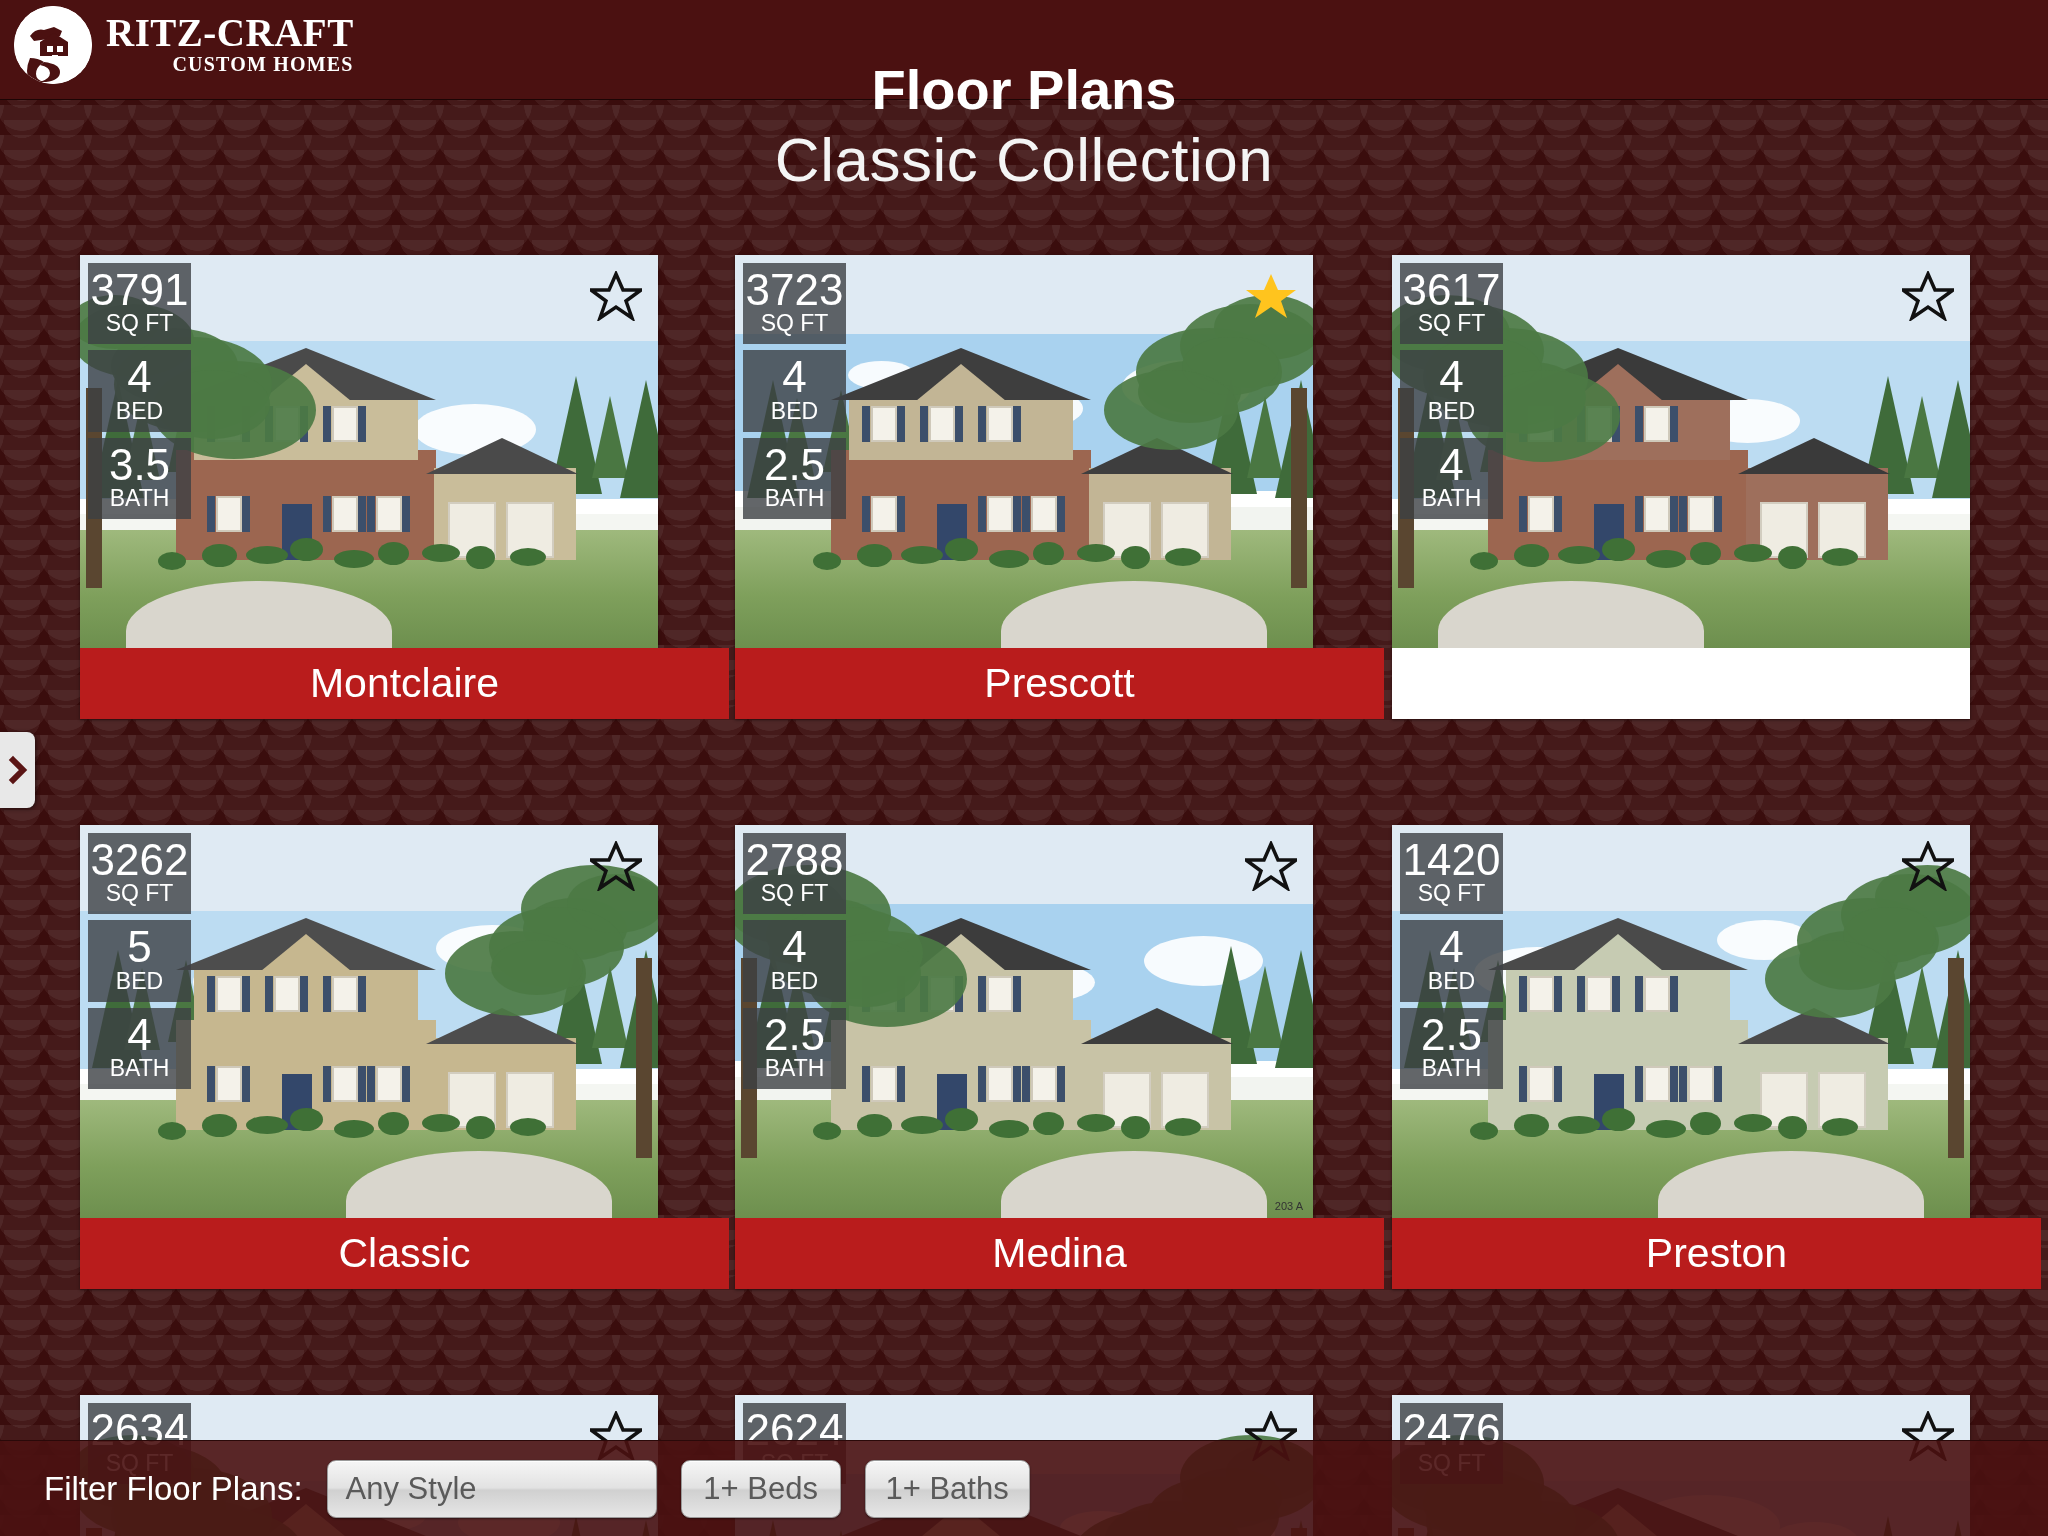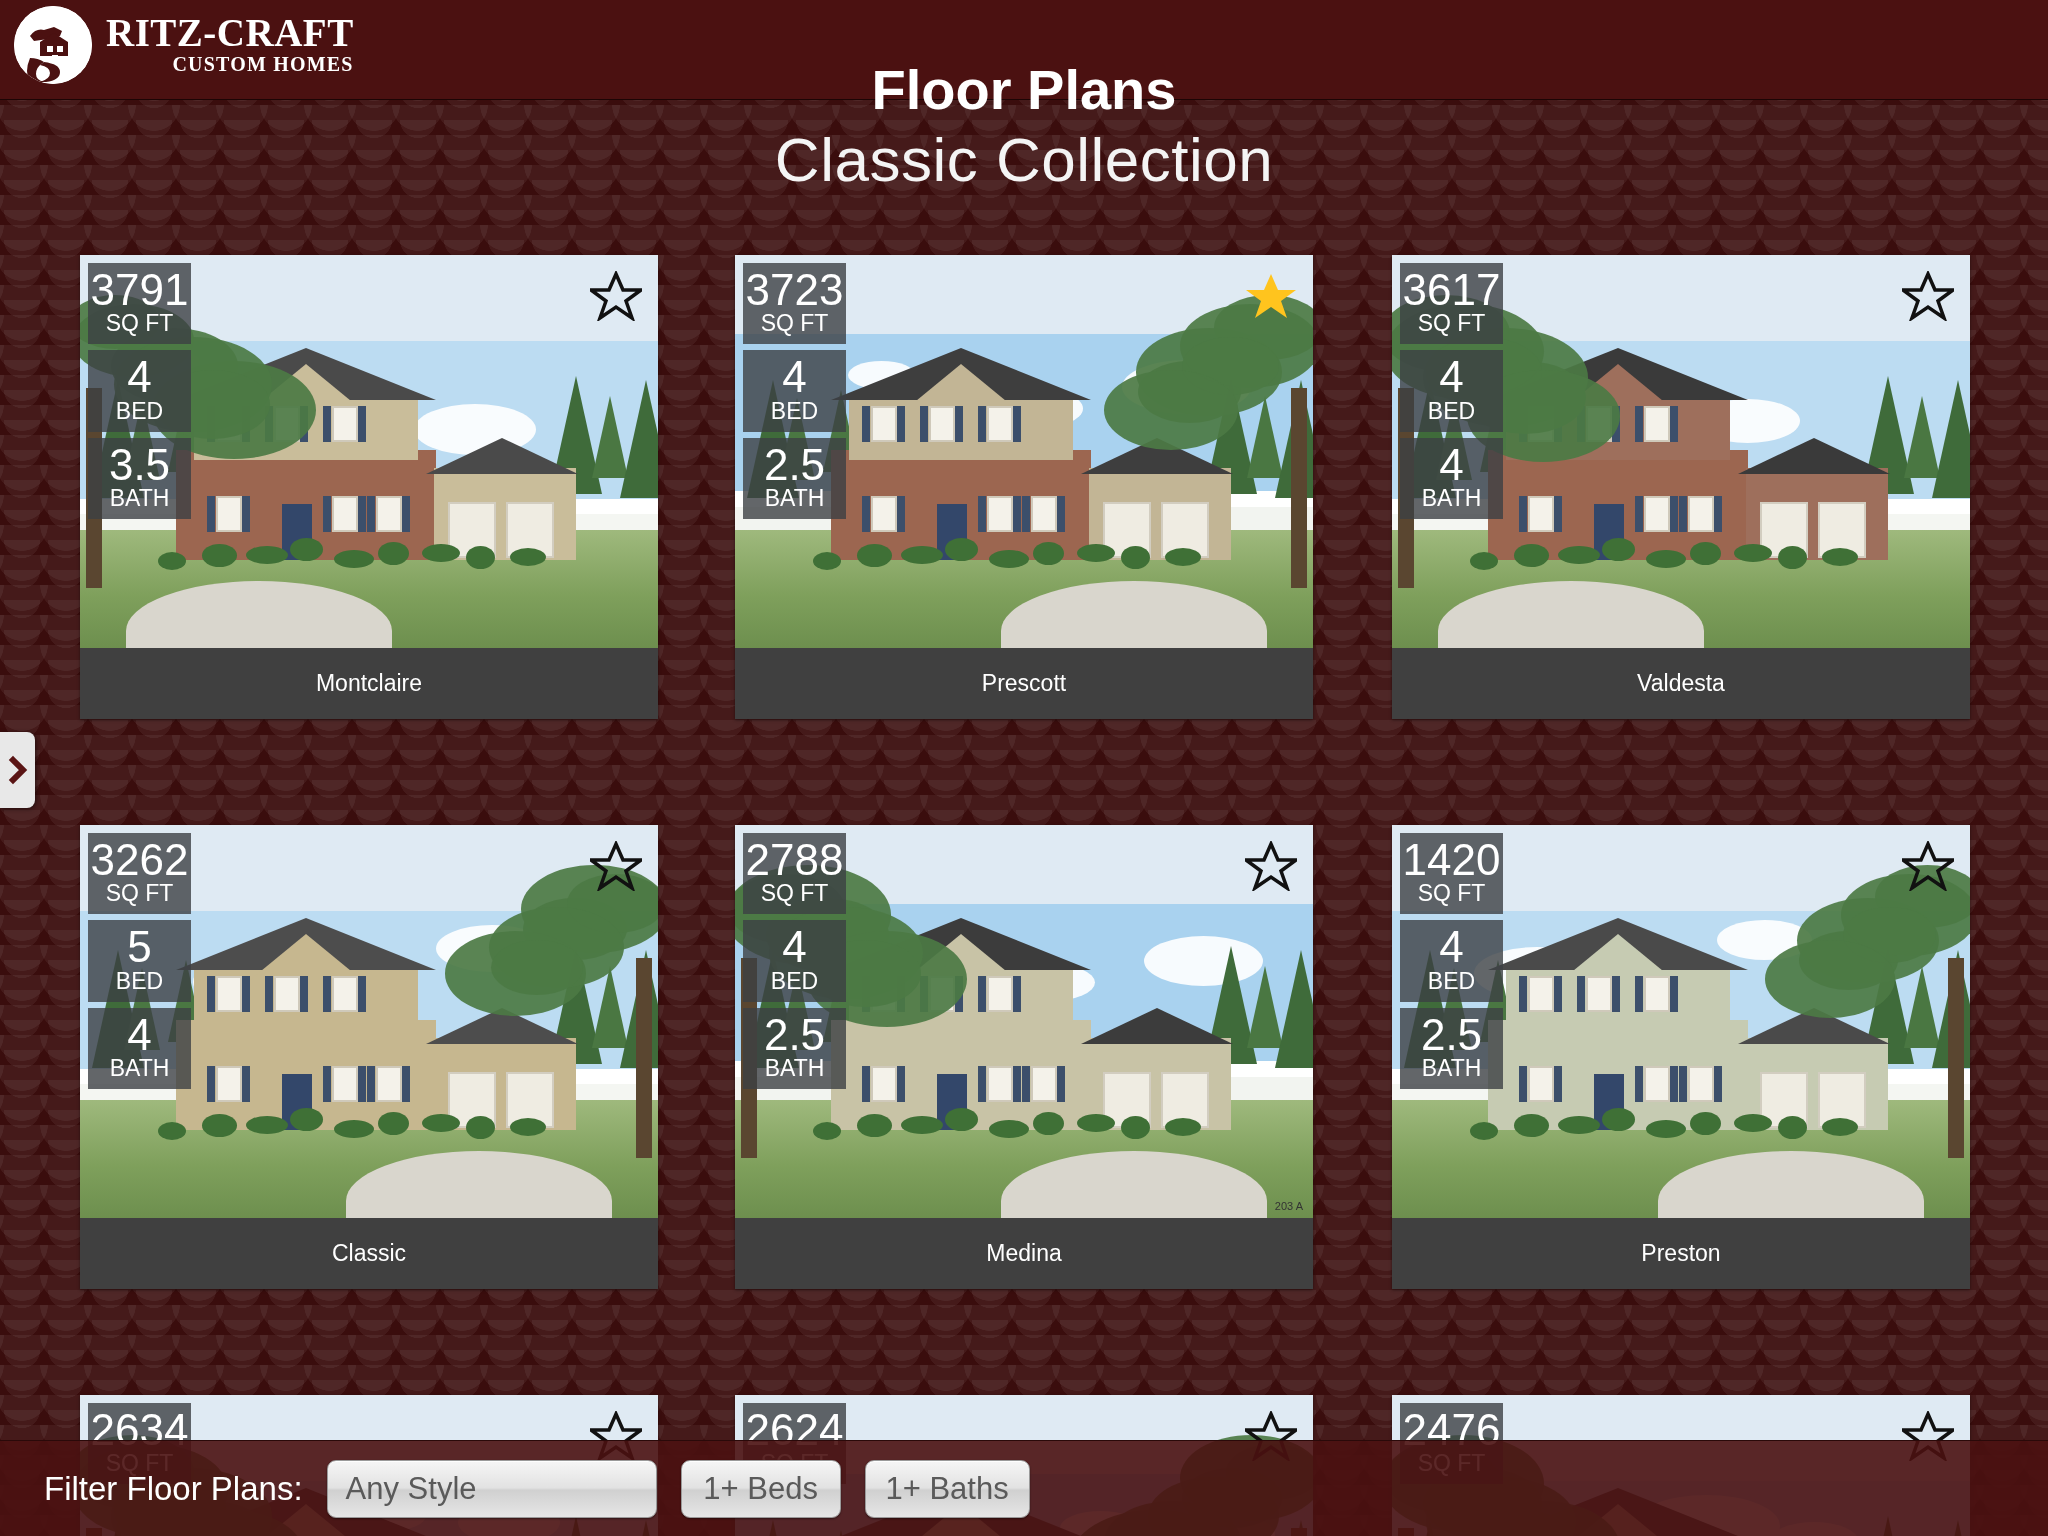--- a/index.html
+++ b/index.html
@@ -83,23 +83,23 @@
     position:absolute;
     width:578px; height:464px;
     background:#ffffff;
     box-shadow:0 1px 3px rgba(0,0,0,.45);
   }
   .card .photo{
     position:absolute; left:0; top:0; width:578px; height:393px;
     overflow:hidden; background:#dce7f0;
   }
   .card .footer{
-    position:absolute; left:0; bottom:0; width:578px; height:71px;
-    background:#404040;
-    color:#ffffff; font-size:23px;
+    position:absolute; left:0; bottom:0; width:649px; height:71px;
+    background:#b91c1c;
+    color:#ffffff; font-size:41px;
     display:flex; align-items:center; justify-content:center;
   }
 
   
   .badges{
     position:absolute; left:8px; top:8px; width:103px;
     z-index:4;
   }
   .badge{
     background:rgba(60,64,68,0.80);
@@ -432,21 +432,20 @@
           <span class="small">BED</span>
         </div>
         <div class="badge">
           <span class="big">4</span>
           <span class="small">BATH</span>
         </div>
       </div>
       <div class="star"><svg width="52" height="50" viewBox="0 0 52 50">
           <polygon points="26,3 33,19 51,19 36,30 42,47 26,36 10,47 16,30 1,19 19,19" fill="none" stroke="#111111" stroke-width="3.5" stroke-linejoin="miter"></polygon>
         </svg></div>
-      <div class="footer">Valdesta</div>
     </div>
     <div class="card" style="left: 80px; top: 570px;">
       <div class="photo">
         <div style="position: absolute; inset: 0px; overflow: hidden;">
           <div class="sky"></div>
           <div class="cloud" style="left: 219px; top: 128px; width: 81px; height: 34.02px;"></div>
           <div class="cloud" style="left: 356px; top: 100px; width: 112px; height: 47.04px;"></div>
           <div class="cloud" style="left: 113px; top: 127px; width: 143px; height: 60.06px;"></div>
           <div class="ground"></div>
           <div class="drive" style="right: 8%;"></div>

